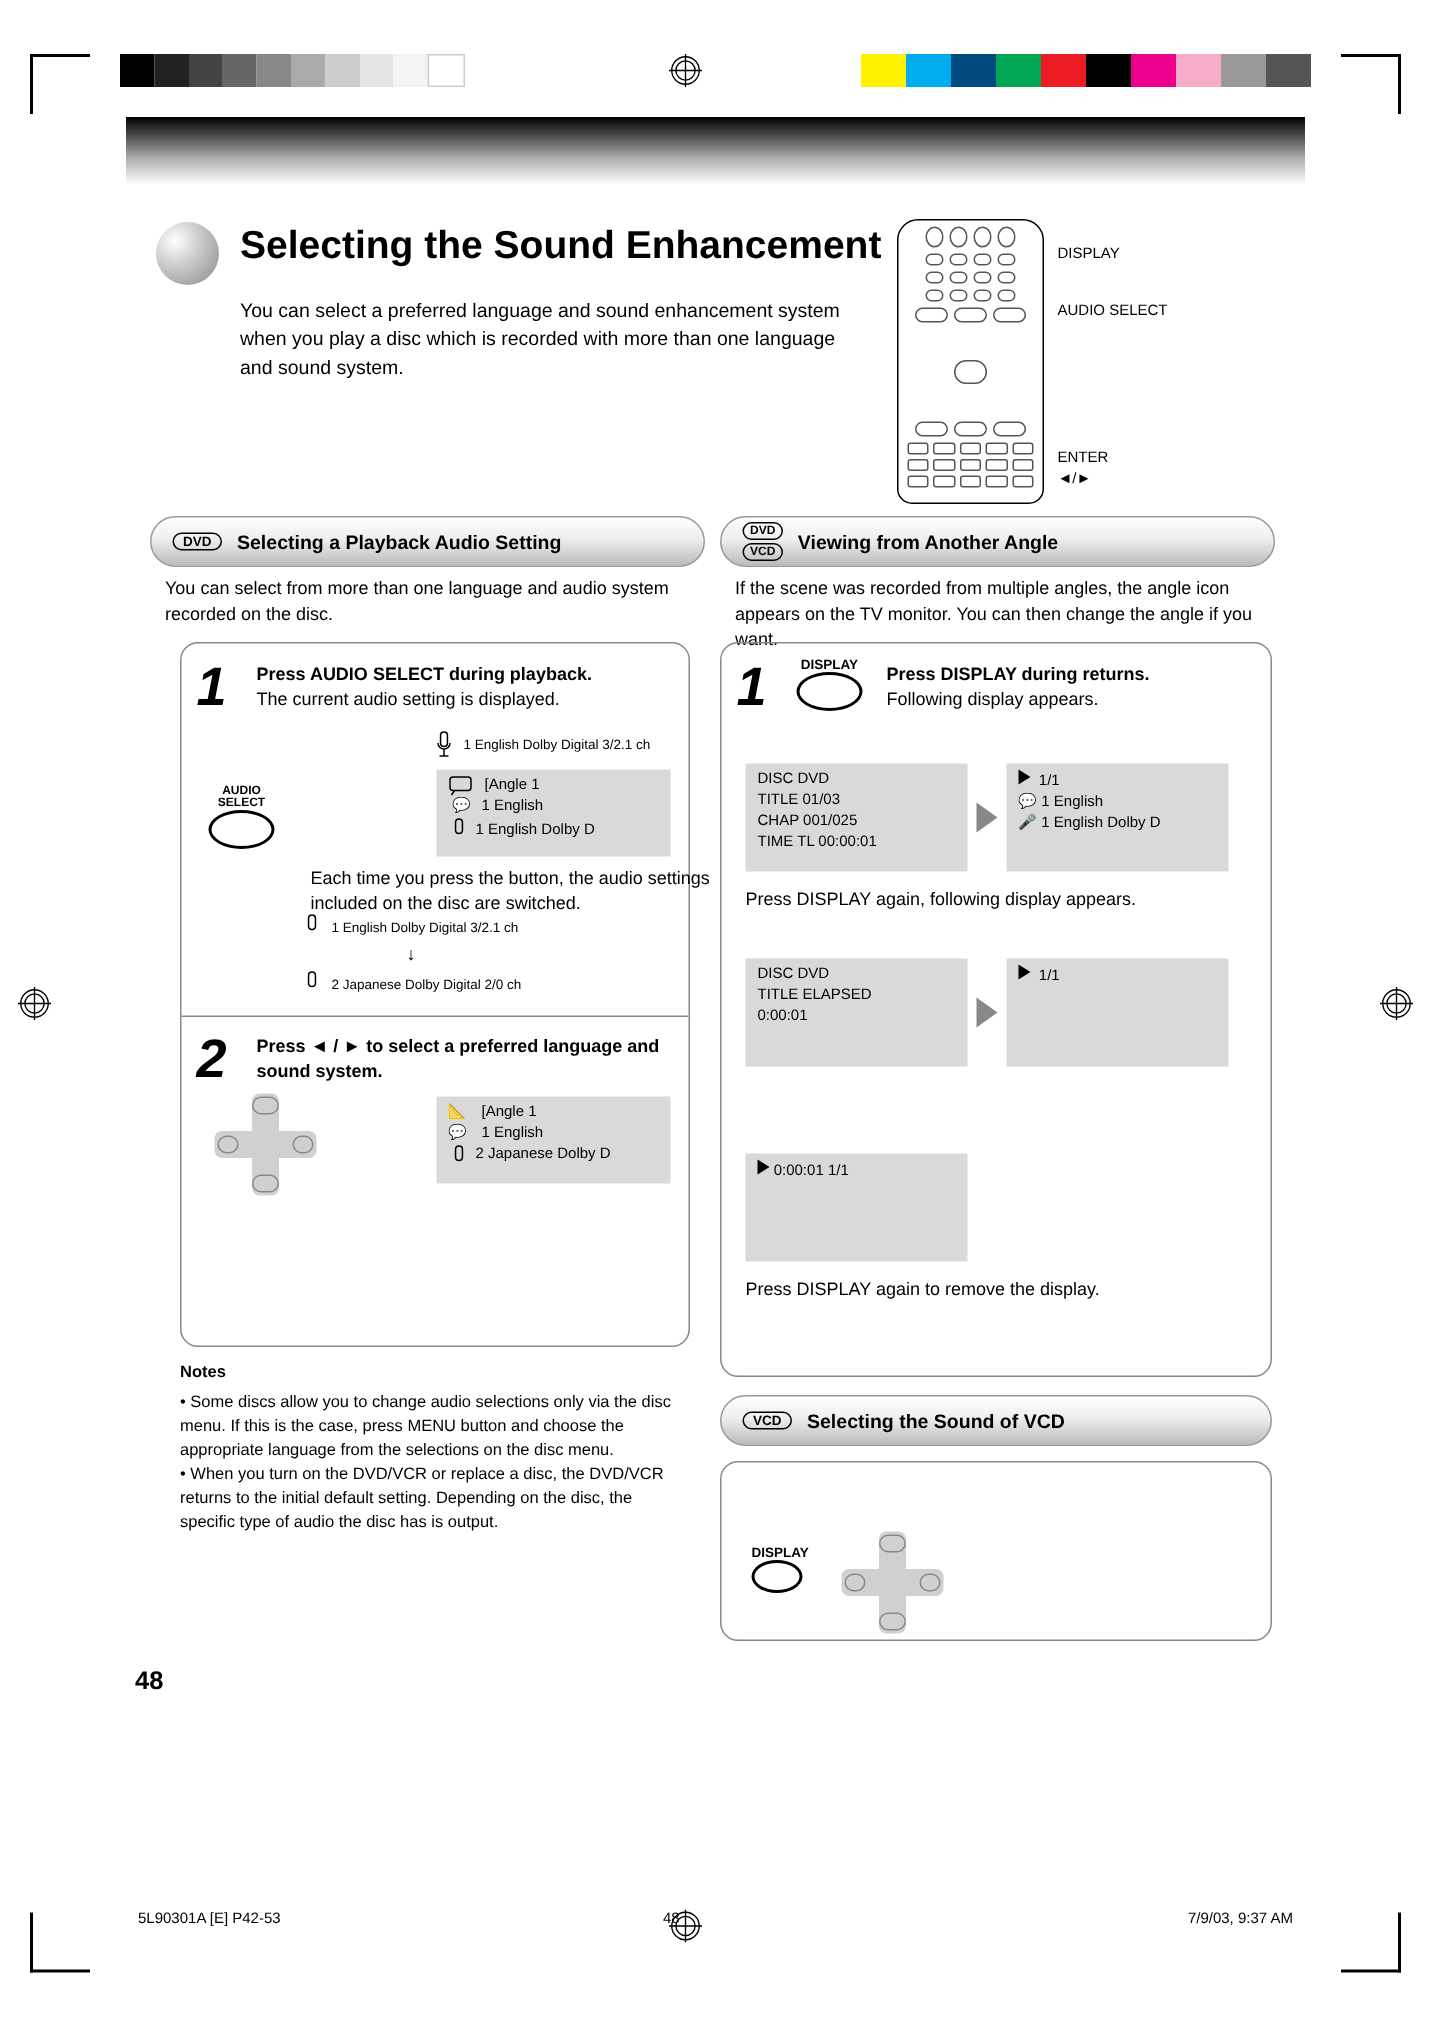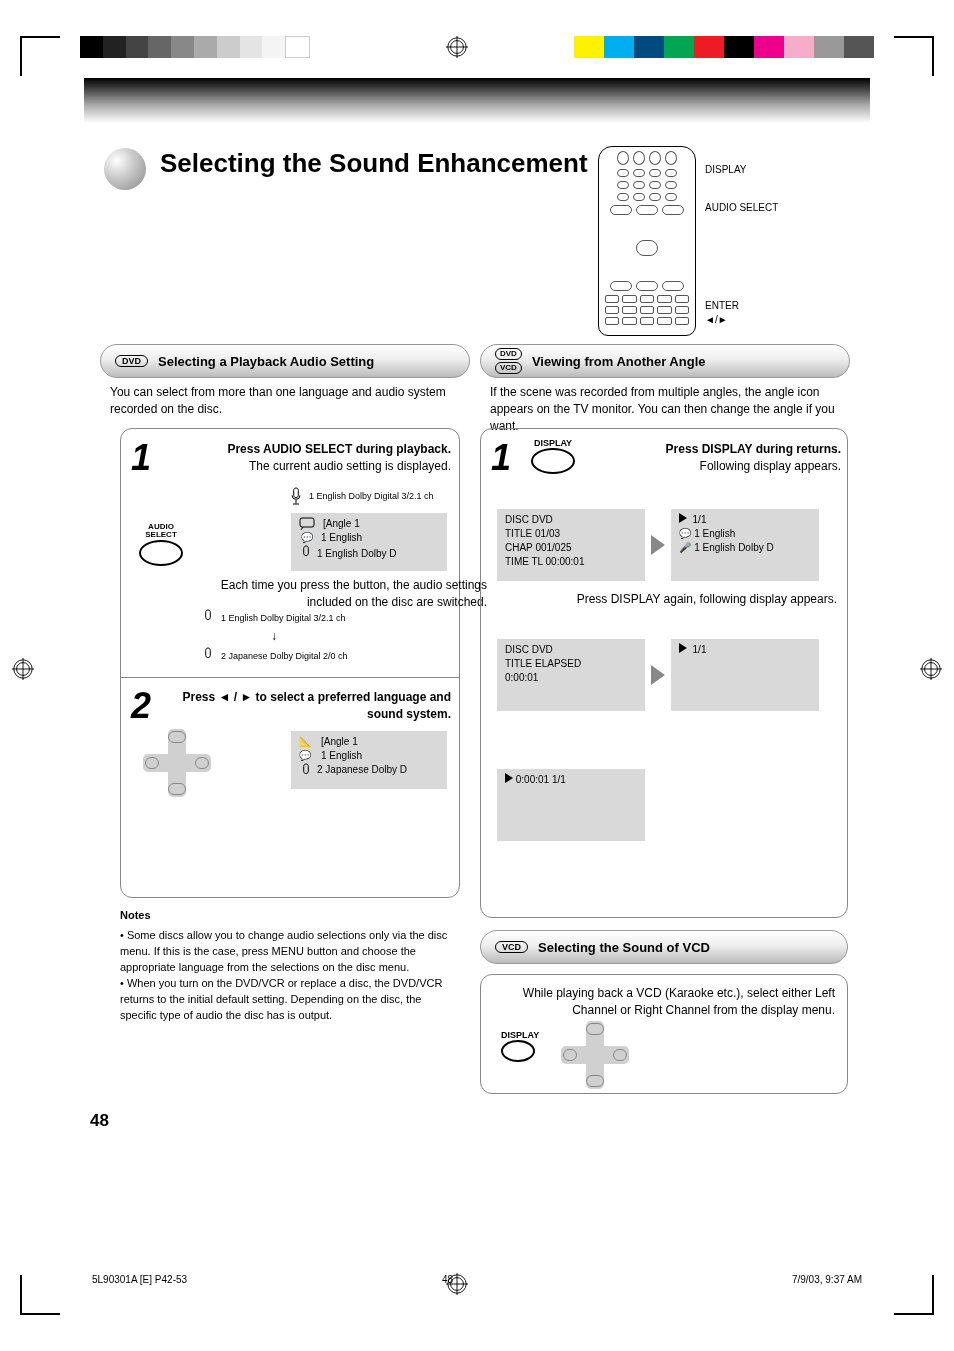--- a/index.html
+++ b/index.html
@@ -49,21 +49,21 @@
   
   .secbar { position:absolute; height:34px; border-radius:17px;
     background: linear-gradient(to bottom, #fff 0%, #eee 45%, #bbb 100%);
     border:1px solid #999; display:flex; align-items:center; padding:0 14px; font-size:13px; font-weight:bold; }
   .secbar .pill { border:1.5px solid #000; border-radius:10px; padding:0 6px; font-size:9px; font-weight:bold; margin-right:10px; }
   .secbar .stack { display:flex; flex-direction:column; gap:2px; margin-right:10px; }
   .secbar .stack .pill { margin:0; padding:0 4px; font-size:8px; line-height:10px; }
 
   
   .panel { position:absolute; border:1px solid #888; border-radius:12px; }
-  .steptext { font-size:12px; line-height:1.45;text-align:right; }
+  .steptext { font-size:12px; line-height:1.45; }
   .stepnum { font-size:36px; font-weight:bold; font-style:italic; }
 
   .screenbox { background:#d9d9d9; font-size:10px; line-height:1.4; padding:4px 8px; }
 
   .ovalbtn { width:44px; height:26px; border:2px solid #000; border-radius:50%; background:#fff; }
   .ovallabel { font-size:8px; font-weight:bold; text-align:center; line-height:1.05; }
 
   .dpad { position:relative; width:68px; height:68px; }
   .dpad .arm { position:absolute; background:#d0d0d0; border-radius:5px; }
   .dpad .armv { left:25px; top:0; width:18px; height:68px; }
@@ -146,20 +146,21 @@
         <circle cx="12" cy="12" r="10" fill="none" stroke="#000"></circle>
         <line x1="12" y1="0" x2="12" y2="24" stroke="#000"></line>
         <line x1="0" y1="12" x2="24" y2="12" stroke="#000"></line>
       </svg>
 </div>
 
 <div class="gradhdr"></div>
 
 <div class="bullet"></div>
 <h1 class="title">Selecting the Sound Enhancement</h1>
+<p class="intro">You can select a preferred language and sound enhancement system when you play a disc which is recorded with more than one language and sound system.</p>
 
 <div class="remote">
   <div class="row bigrow">
         <div class="btn"></div>
         <div class="btn"></div>
         <div class="btn"></div>
         <div class="btn"></div>
       </div>
   <div class="row">
         <div class="btn"></div>
@@ -366,29 +367,29 @@
     <div class="screenbox" style="width:148px; height:72px;">
       <div><span class="play-triangle"></span>&nbsp;&nbsp;<span>1/1</span></div>
     </div>
   </div>
 
 
   <div class="screenbox" style="position:absolute; top:340px; left:16px; width:148px; height:72px;">
     <div><span class="play-triangle"></span>&nbsp;<span>0:00:01  1/1</span></div>
   </div>
 
+  <div class="steptext" style="position:absolute; top:422px; left:16px; width:340px;">Press DISPLAY again to remove the display.</div>
 </div>
 
 <div class="secbar" style="top:930px; left:480px; width:368px;">
   <span class="pill">VCD</span>
   <span>Selecting the Sound of VCD</span>
 </div>
 
 <div class="panel" style="top:974px; left:480px; width:368px; height:120px;">
-  <div class="steptext" style="position:absolute; top:10px; left:14px; width:340px;">While playing back a VCD (Karaoke etc.), select either Left Channel or Right Channel from the display menu.</div>
   <div style="position:absolute; top:56px; left:20px; text-align:center;">
     <div class="ovallabel" style="font-size:9px;">DISPLAY</div>
     <div class="ovalbtn" style="width:34px; height:22px;"></div>
   </div>
   <div class="dpad" style="position:absolute; top:46px; left:80px;">
     <div class="arm armv"></div>
         <div class="arm armh"></div>
     <div class="cap" style="left:25px; top:2px;"></div>
     <div class="cap" style="left:25px; bottom:2px;"></div>
     <div class="cap" style="left:2px; top:28px; width:14px;"></div>

